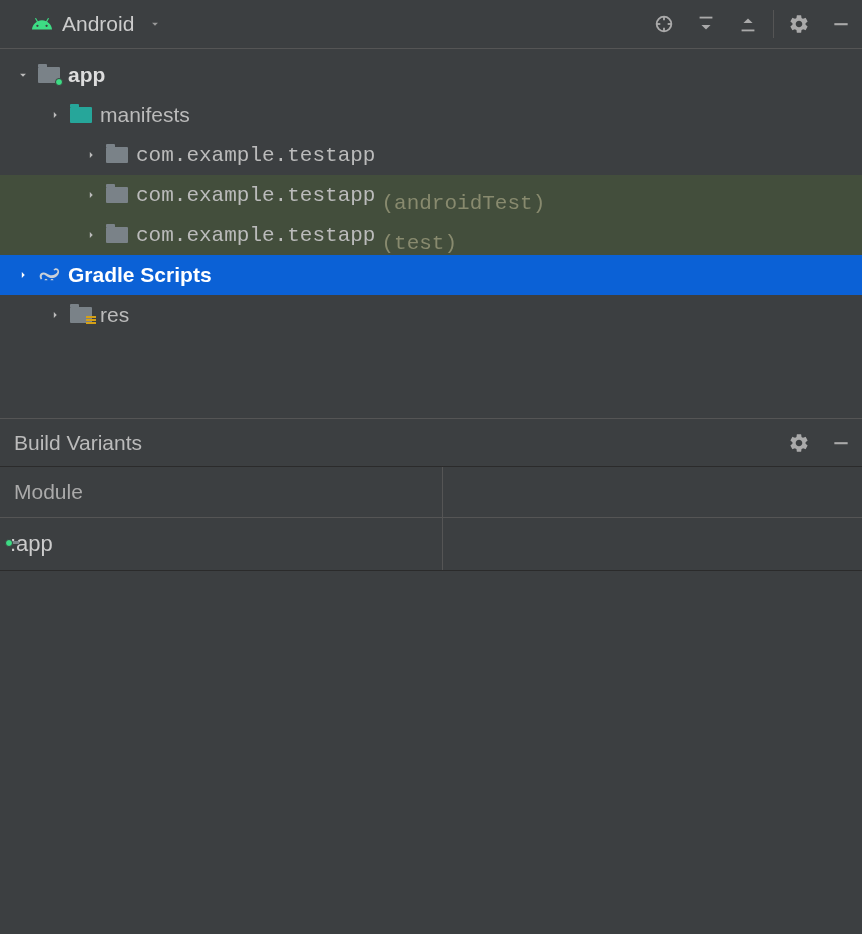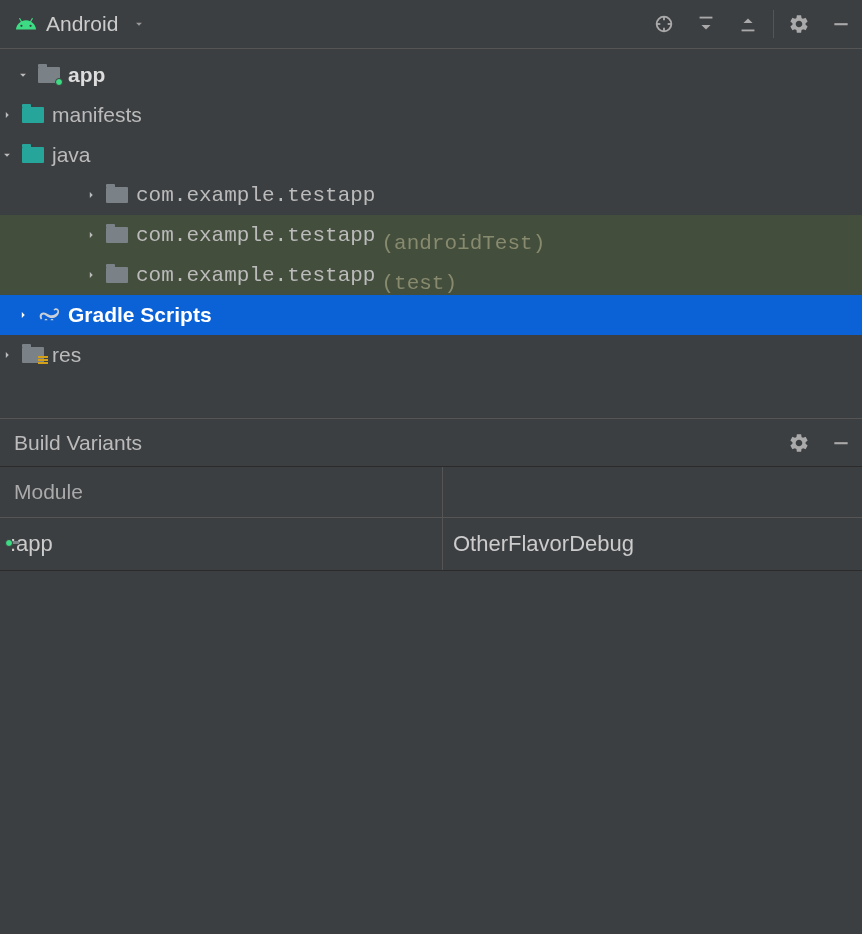--- a/index.html
+++ b/index.html
@@ -1,19 +1,19 @@
 <!DOCTYPE html>
 <html><head>
 <meta charset="utf-8">
 <style>
 * { margin:0; padding:0; box-sizing:border-box; }
 body { font-family:-apple-system,'Segoe UI',Arial,sans-serif; font-size:21px; color:#bbb; background:#2b2b2b; width:862px; height:934px; display:flex; flex-direction:column; overflow:hidden; }
 
 
-.proj-header { height:49px; background:#3c3f41; border-bottom:1px solid #555; display:flex; align-items:center; padding-left:15px; }
+.proj-header { height:49px; background:#3c3f41; border-bottom:1px solid #555; display:flex; align-items:center; padding-left:31px; }
 .proj-header .android-icon { color:#3ddc84; margin-right:9px; }
 .proj-header .title { color:#ccc; }
 .proj-header .dropdown-arrow { margin-left:14px; color:#999; }
 .proj-header .spacer { flex:1; }
 .toolbar-btn { width:42px; height:49px; display:flex; align-items:center; justify-content:center; color:#aaa; }
 .toolbar-divider { width:1px; height:28px; background:#555; margin:0 4px; }
 
 
 .tree { flex:1; background:#3c3f41; padding-top:6px; }
 .row { height:40px; display:flex; align-items:center; white-space:nowrap; }
@@ -22,21 +22,21 @@
 .row .label { color:#bbb; }
 .row .label.bold { font-weight:600; color:#ddd; }
 .row .suffix { color:#888a6e; margin-left:6px;margin-top:16px; }
 .row.green { background:#434e3c; }
 .row.selected { background:#0b61d6; }
 .row.selected .label { color:#fff; font-weight:600; }
 .row.selected .arrow { color:#fff; }
 
 
 .ind0 { padding-left:16px; }
-.ind1 { }
+.ind1 { padding-left:48px; }
 .ind2 { padding-left:84px;font-family:Liberation Mono, monospace; }
 
 
 .folder-teal { width:22px; height:16px; background:#26a69a; border-radius:1px; position:relative; }
 .folder-teal::before { content:''; position:absolute; top:-3px; left:0; width:9px; height:3px; background:#26a69a; border-radius:1px 1px 0 0; }
 .folder-gray { width:22px; height:16px; background:#7a8288; border-radius:1px; position:relative; }
 .folder-gray::before { content:''; position:absolute; top:-3px; left:0; width:9px; height:3px; background:#7a8288; border-radius:1px 1px 0 0; }
 .green-dot { position:absolute; width:8px; height:8px; background:#3ddc84; border-radius:50%; bottom:-3px; right:-3px; border:1px solid #3c3f41; }
 .res-bars { position:absolute; right:-4px; bottom:-3px; width:10px; height:10px; }
 
@@ -124,31 +124,20 @@
   <div class="row ind1">
     <span class="arrow">
         <svg width="14" height="14" viewBox="0 0 24 24" fill="#bbb">
           <path d="M10 17l5-5-5-5v10z"></path>
         </svg>
       </span>
     <span class="icon">
         <span class="folder-teal"></span>
       </span>
     <span class="label">manifests</span>
-  </div>
-  <div class="row ind1">
-    <span class="arrow">
-        <svg width="14" height="14" viewBox="0 0 24 24" fill="#bbb">
-          <path d="M7 10l5 5 5-5z"></path>
-        </svg>
-      </span>
-    <span class="icon">
-        <span class="folder-teal"></span>
-      </span>
-    <span class="label">java</span>
   </div>
   <div class="row ind2">
     <span class="arrow">
         <svg width="14" height="14" viewBox="0 0 24 24" fill="#bbb">
           <path d="M10 17l5-5-5-5v10z"></path>
         </svg>
       </span>
     <span class="icon">
         <span class="folder-gray"></span>
       </span>
@@ -229,18 +218,15 @@
 
 <div class="table-head">
   <div class="col col-module">Module</div>
 </div>
 
 <div class="table-row">
   <div class="col col-module">
     <span class="icon"><span class="folder-gray"><span class="green-dot"></span></span></span>
     <span>:app</span>
   </div>
-  <div class="col col-variant">
-    <span>OtherFlavorDebug</span>
-  </div>
 </div>
 
 <div class="bottom-area"></div>
 
 </body></html>

